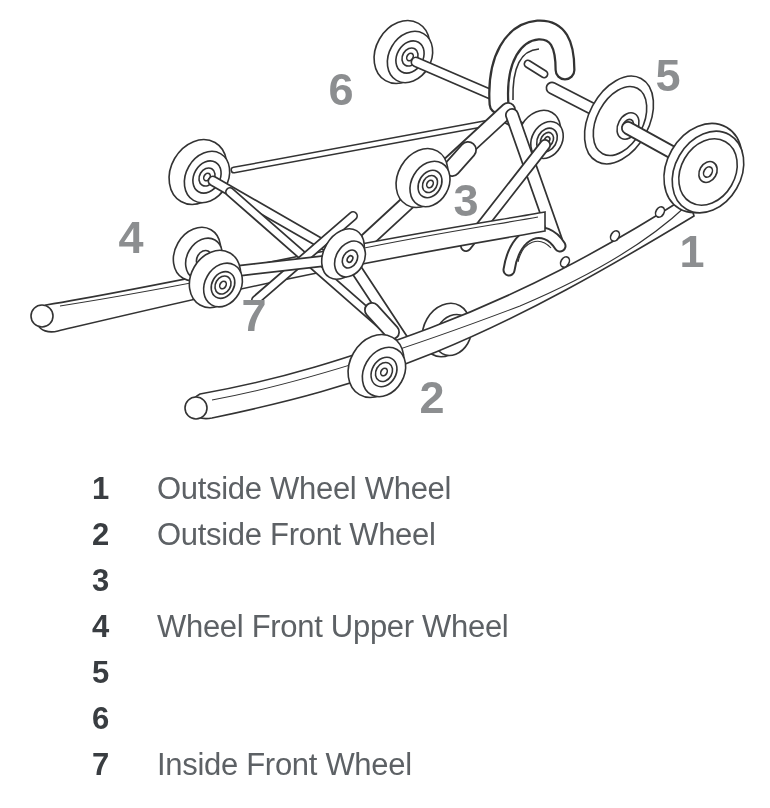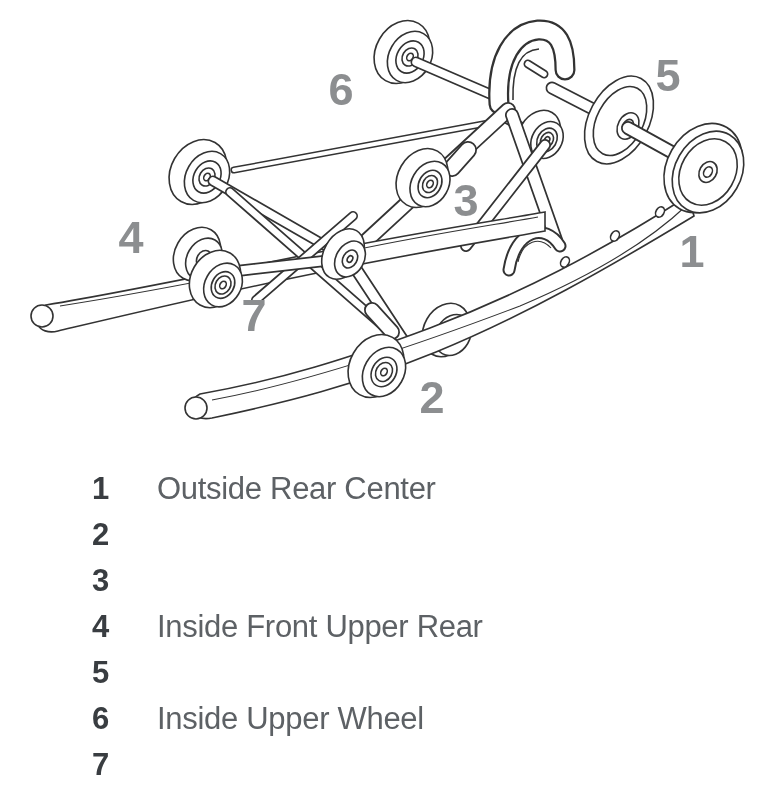--- a/index.html
+++ b/index.html
@@ -197,37 +197,38 @@
     <div class="callout" style="left:109px;top:214px;">4</div>
     <div class="callout" style="left:444px;top:177px;">3</div>
     <div class="callout" style="left:670px;top:228px;">1</div>
     <div class="callout" style="left:232px;top:292px;">7</div>
     <div class="callout" style="left:410px;top:374px;">2</div>
   </div>
 
   <div class="legend">
     <div class="legend-row">
       <span class="legend-num">1</span>
-      <span class="legend-label">Outside Rear Center</span>
+      <span class="legend-label">Outside Wheel Wheel</span>
     </div>
     <div class="legend-row">
       <span class="legend-num">2</span>
+      <span class="legend-label">Outside Front Wheel</span>
     </div>
     <div class="legend-row">
       <span class="legend-num">3</span>
     </div>
     <div class="legend-row">
       <span class="legend-num">4</span>
-      <span class="legend-label">Inside Front Upper Rear</span>
+      <span class="legend-label">Wheel Front Upper Wheel</span>
     </div>
     <div class="legend-row">
       <span class="legend-num">5</span>
     </div>
     <div class="legend-row">
       <span class="legend-num">6</span>
-      <span class="legend-label">Inside Upper Wheel</span>
     </div>
     <div class="legend-row">
       <span class="legend-num">7</span>
+      <span class="legend-label">Inside Front Wheel</span>
     </div>
   </div>
 
 </div>
 
 </body></html>

